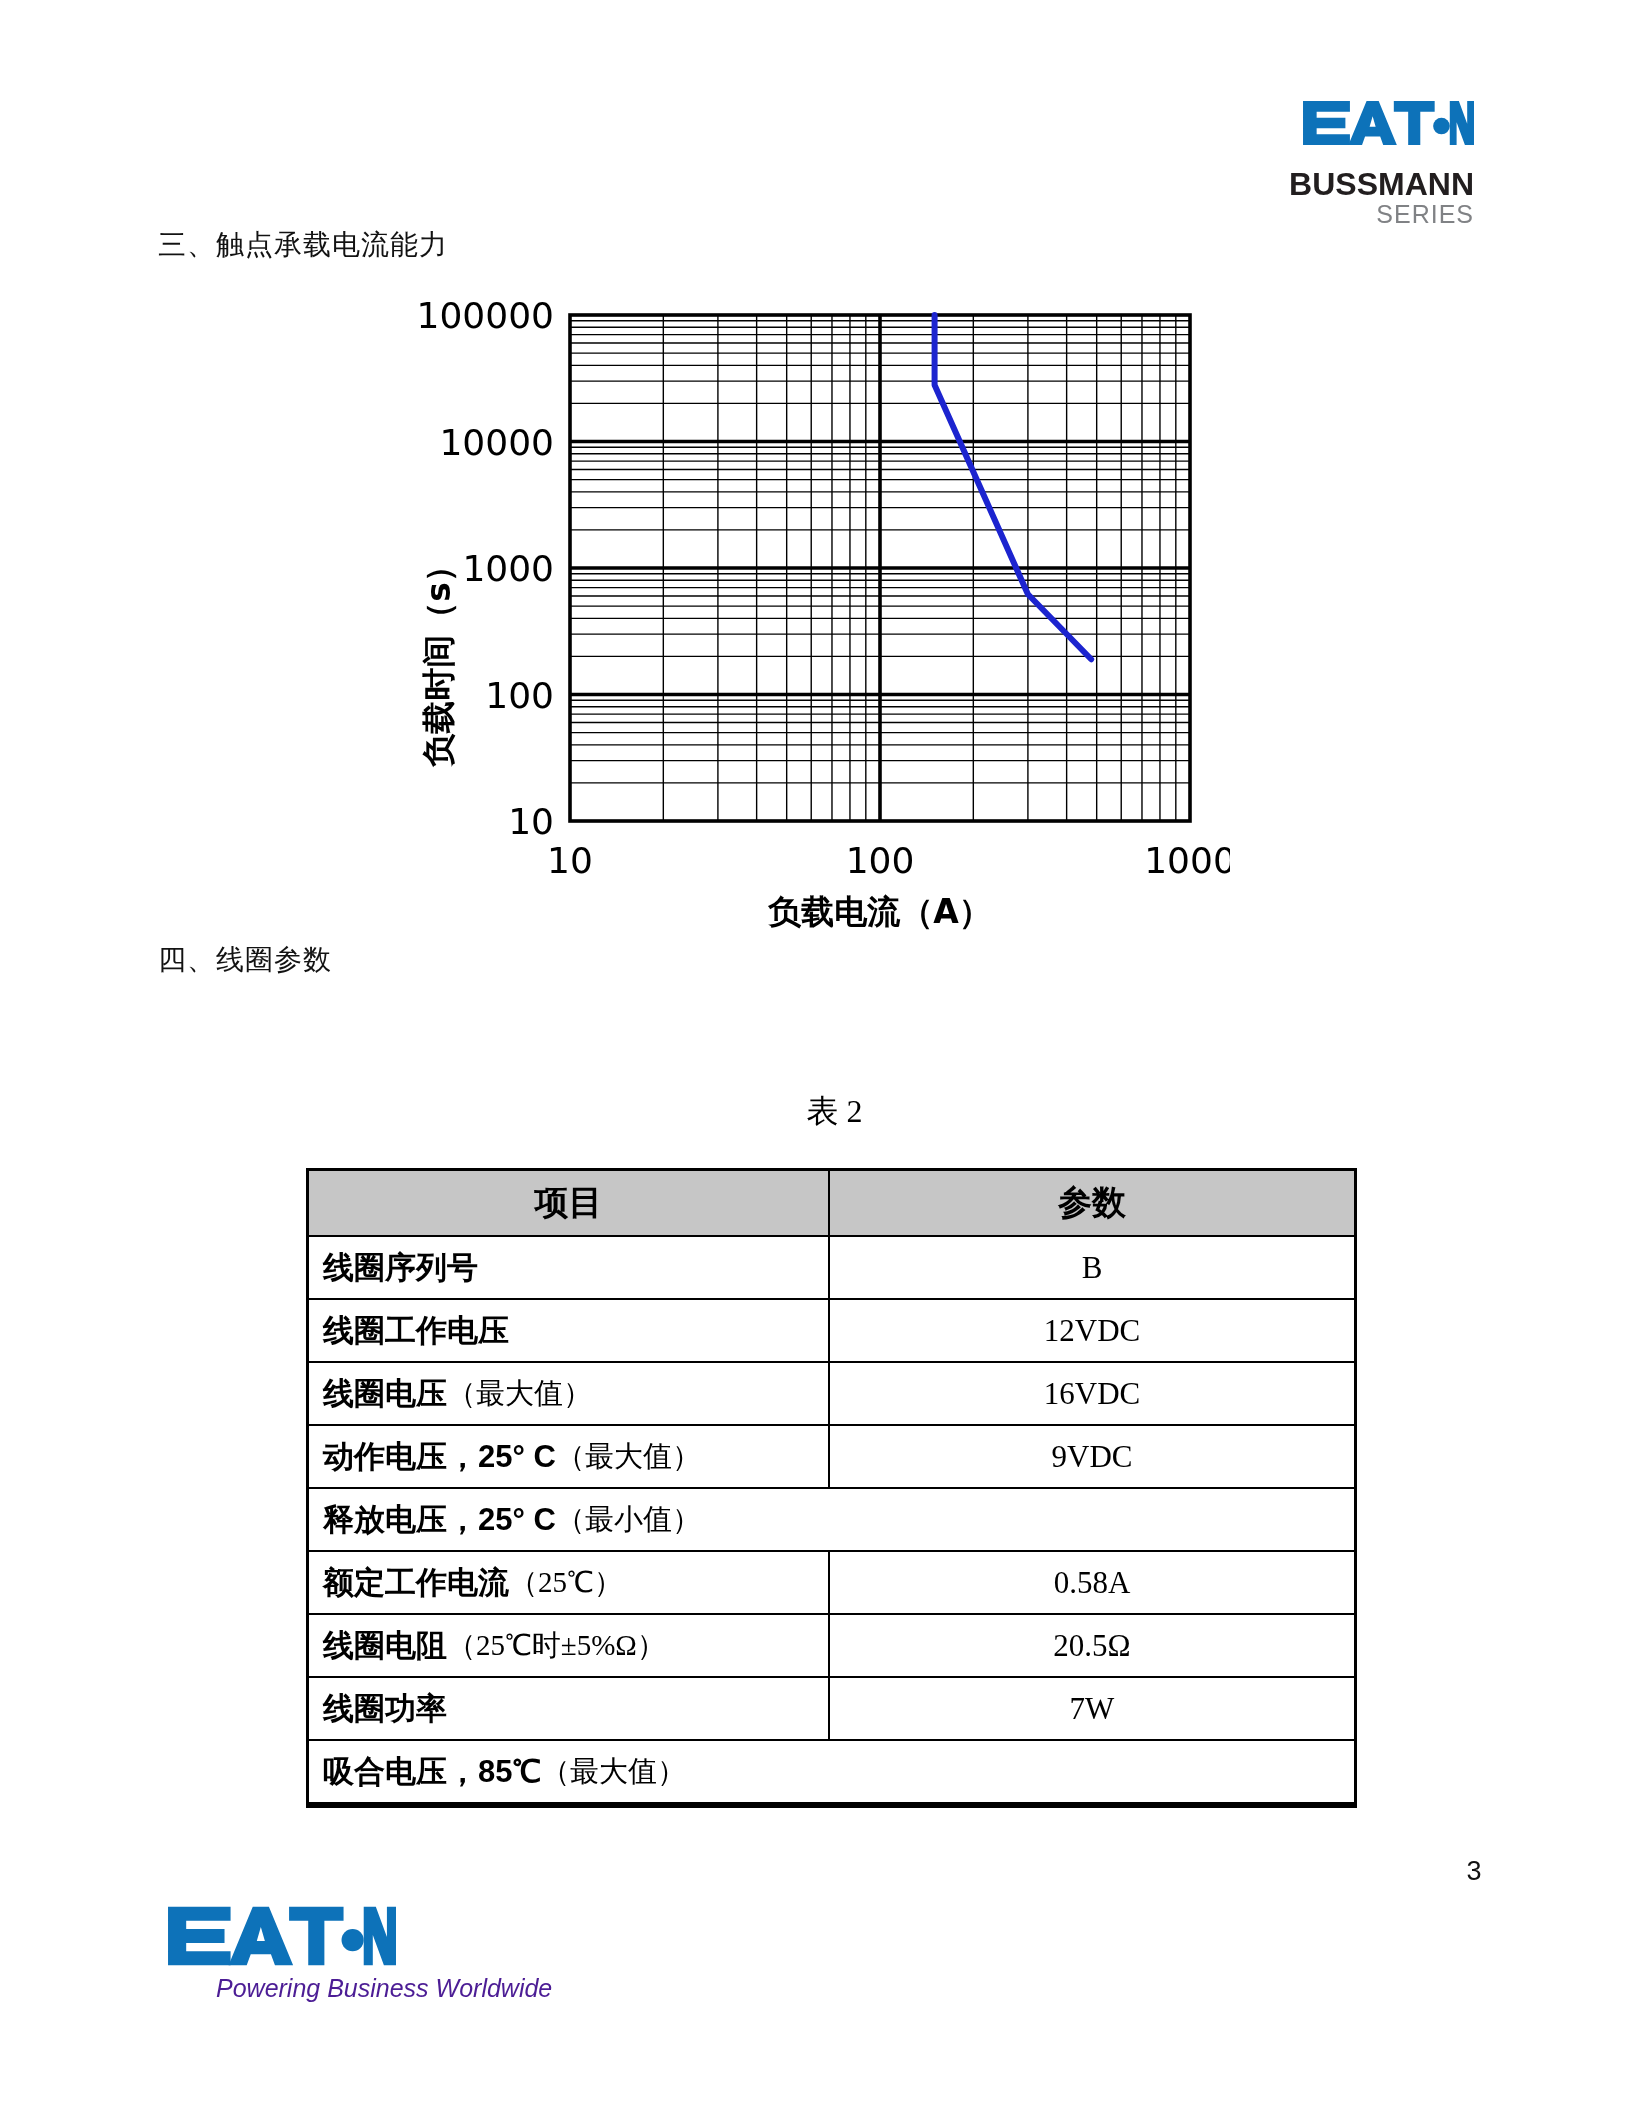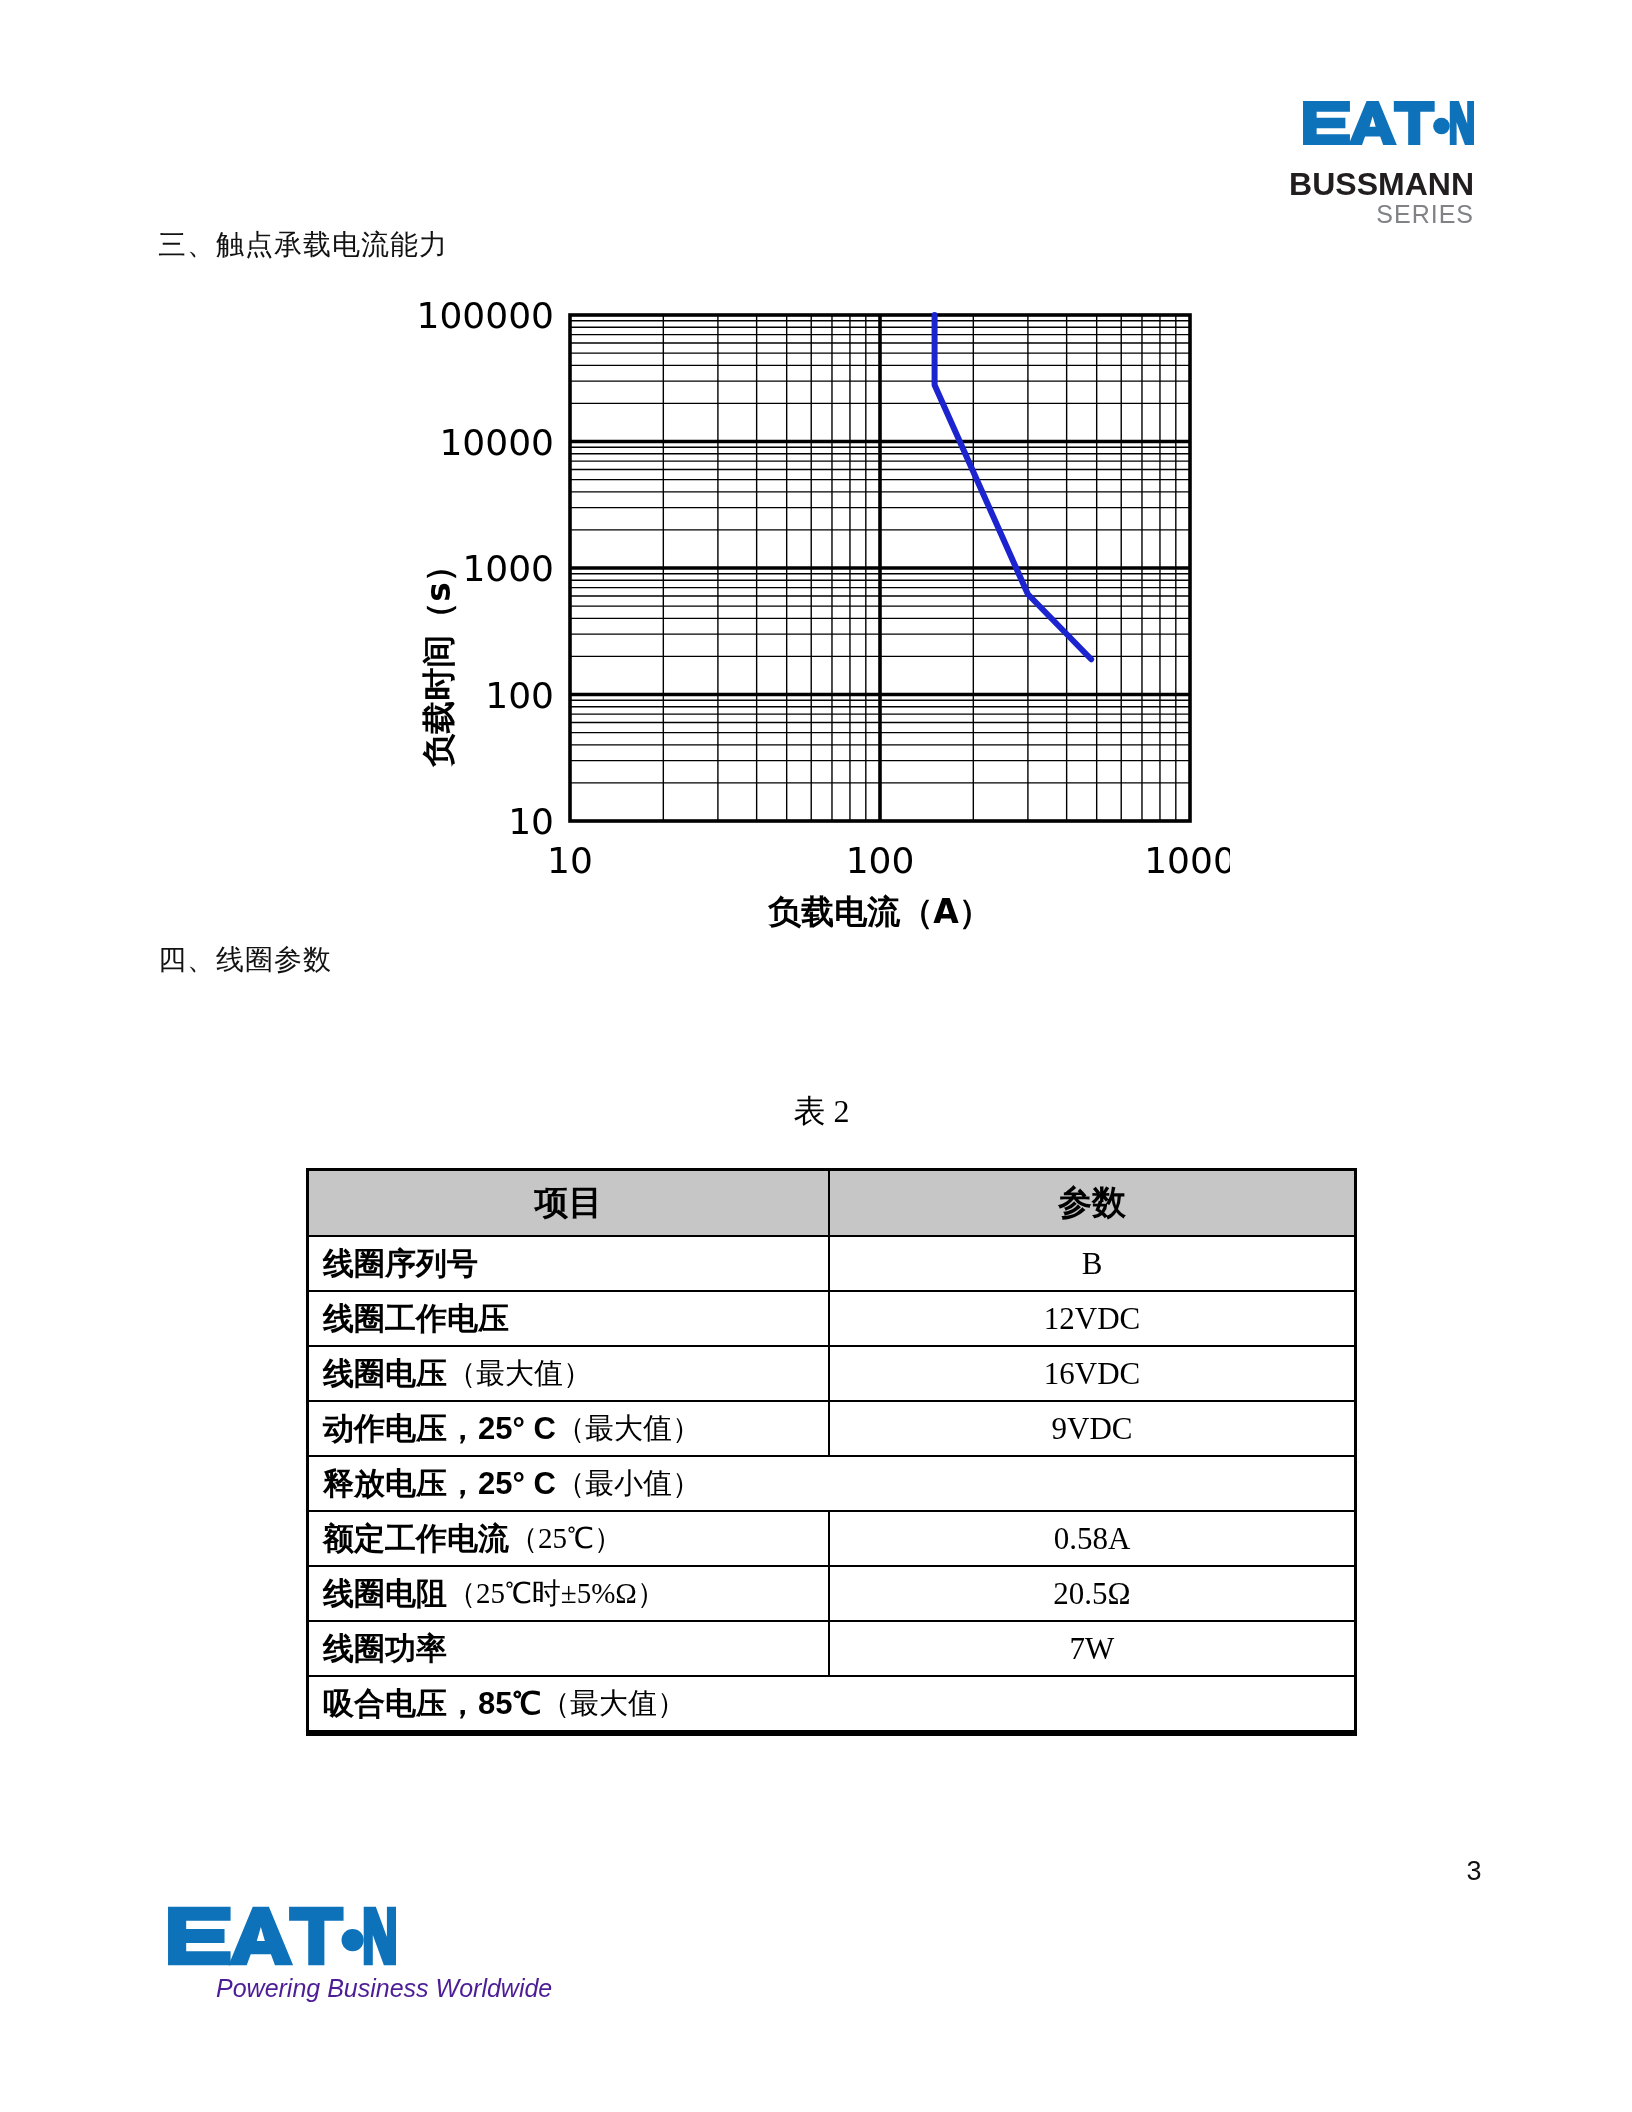--- a/index.html
+++ b/index.html
@@ -44,29 +44,29 @@
     font-family:"DejaVu Sans", sans-serif;
     font-size:36px; fill:#000;
   }
   .axis-title {
     font-family:"DejaVu Sans", sans-serif;
     font-size:33px; font-weight:700; fill:#000;
   }
 
   
   .table-caption {
-    left:296px; top:1090px; width:1051px;
+    left:309px; top:1090px; width:1051px;
     text-align:center; font-family:"Liberation Serif", serif; font-size:32px;
   }
   .ptable {
     left:306px; top:1168px; width:1051px;
     border:3px solid #000; border-bottom-width:6px;
     background:#fff;
   }
-  .tr { display:flex; border-top:2.5px solid #000; height:55px; }
+  .tr { display:flex; border-top:2.5px solid #000; height:63px; }
   .tr.head { border-top:none; background:#c6c6c6; height:64px; }
   .td { display:flex; align-items:center; overflow:hidden; }
   .td.item { width:519px; padding-left:14px; }
   .td.val  {
     flex:1; justify-content:center;
     border-left:2.5px solid #000;
     font-family:"Liberation Serif", serif; font-size:31px;
   }
   .tr.head .td { justify-content:center; font-weight:700; font-size:34px; padding-left:0; font-family:"Liberation Sans",sans-serif; }
   .ib { font-weight:700; font-size:31px; white-space:nowrap; }

